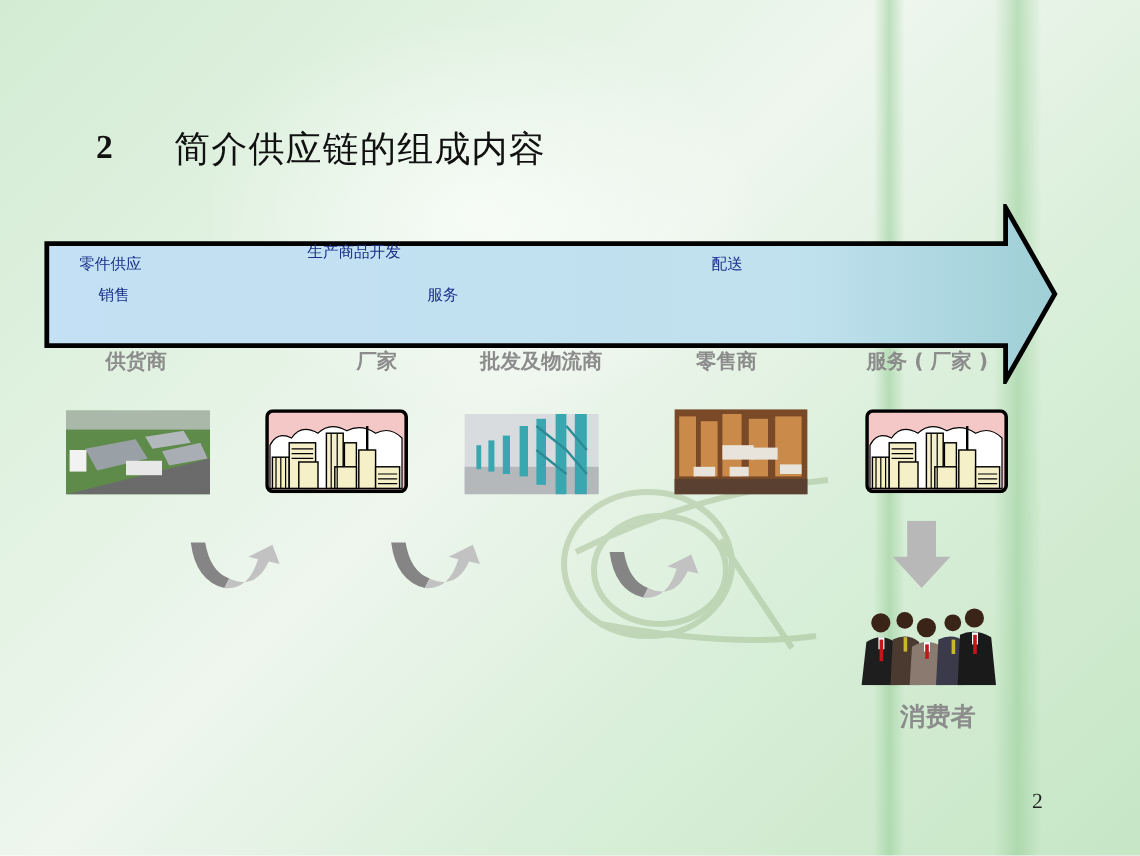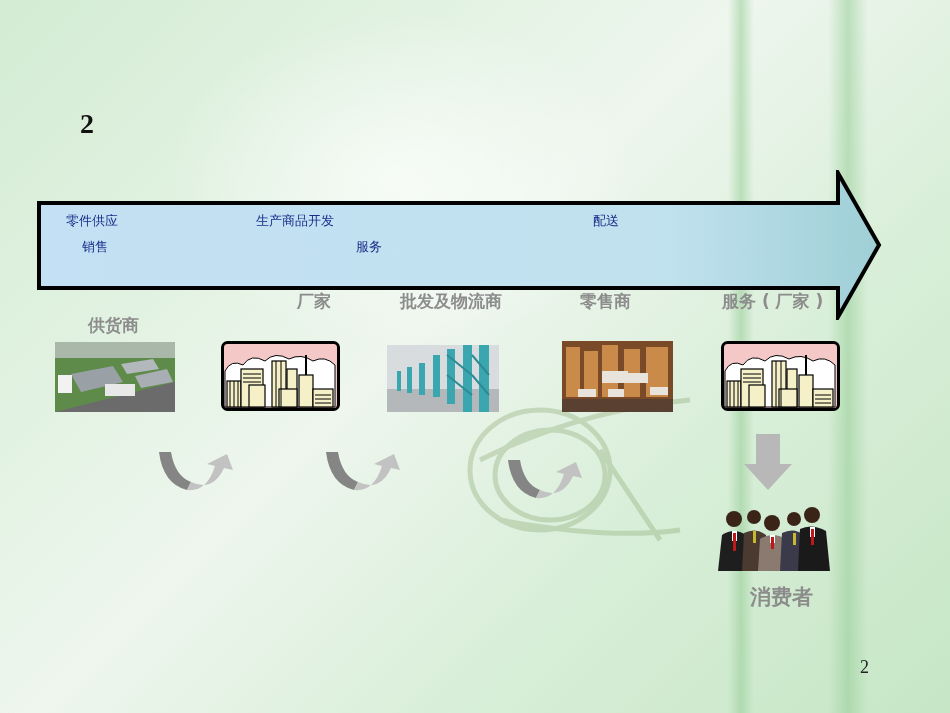--- a/index.html
+++ b/index.html
@@ -39,39 +39,40 @@
     <g fill="none" stroke="#8aa870" stroke-width="5">
       <ellipse cx="80" cy="80" rx="70" ry="60"></ellipse>
       <ellipse cx="90" cy="85" rx="55" ry="45"></ellipse>
       <path d="M20 70 Q120 20 230 10"></path>
       <path d="M40 130 Q150 150 220 140"></path>
       <path d="M140 60 L200 150"></path>
     </g>
   </svg>
 
   <div class="title-num">2</div>
+  <div class="title-text">简介供应链的组成内容</div>
 
   <svg class="arrow" viewBox="0 0 848 150">
     <defs>
       <linearGradient id="ag" x1="0" x2="1" y1="0" y2="0">
         <stop offset="0" stop-color="#c4e0f4"></stop>
         <stop offset="0.75" stop-color="#c0e1ee"></stop>
         <stop offset="1" stop-color="#9fcfd6"></stop>
       </linearGradient>
     </defs>
     <polygon points="3,33 802,33 802,3 843,75 802,147 802,118 3,118" fill="url(#ag)" stroke="#000" stroke-width="4" stroke-linejoin="miter"></polygon>
   </svg>
 
   <div class="arrow-label" style="left:66px; top:209px;">零件供应</div>
   <div class="arrow-label" style="left:82px; top:235px;">销售</div>
-  <div class="arrow-label" style="left:256px; top:209px;">生产商品开发</div>
+  <div class="arrow-label" style="left:256px; top:199px;">生产商品开发</div>
   <div class="arrow-label" style="left:356px; top:235px;">服务</div>
   <div class="arrow-label" style="left:593px; top:209px;">配送</div>
 
-  <div class="stage-label" style="left:88px;margin-top:24px;">供货商</div>
+  <div class="stage-label" style="left:88px;">供货商</div>
   <div class="stage-label" style="left:261px;margin-left:36px;">厂家</div>
   <div class="stage-label" style="left:400px;">批发及物流商</div>
   <div class="stage-label" style="left:580px;">零售商</div>
   <div class="stage-label" style="left:722px;text-align:right;">服务 ( 厂家 )</div>
 
   <svg class="img-box" style="left:55px; top:342px;" width="120" height="70" viewBox="0 0 120 70">
     <rect width="120" height="70" fill="#5e8a4a"></rect>
     <rect width="120" height="16" fill="#a9b8a8"></rect>
     <polygon points="0,70 120,40 120,70" fill="#6b6b6b"></polygon>
     <polygon points="16,32 58,24 68,40 26,50" fill="#9aa1a6"></polygon>

